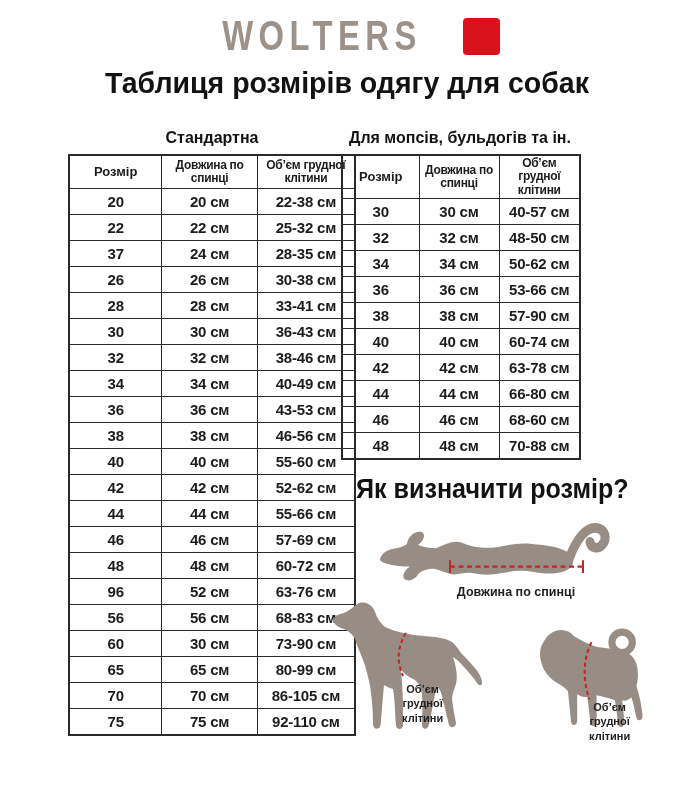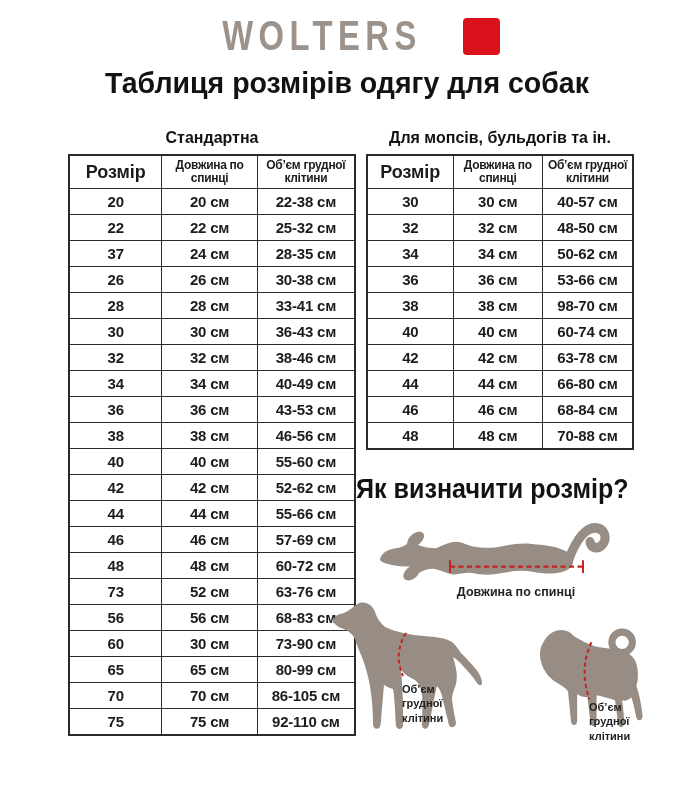--- a/index.html
+++ b/index.html
@@ -12,43 +12,43 @@
   .logo-text{font-weight:700;font-size:42px;line-height:1;color:#9c928a;
              letter-spacing:7px;transform:scaleX(0.78);white-space:nowrap;}
   .logo-square{width:37px;height:37px;background:#d8111a;border-radius:4px;flex:0 0 auto;}
   .main-title{position:absolute;top:66px;left:0;width:694px;text-align:center;
               font-weight:700;font-size:30px;color:#121212;transform:scaleX(0.95);
               white-space:nowrap;}
 
   
   .size-col{position:absolute;top:128px;}
   .col-standard{left:68px;width:288px;}
-  .col-pugs{left:366px;width:268px;}
+  .col-pugs{left:341px;width:238px;}
   .table-caption{text-align:center;font-weight:700;font-size:16.5px;color:#121212;
                  margin:0 0 7px 0;transform:scaleX(0.97);}
   table.size-table{border-collapse:collapse;width:100%;table-layout:fixed;
                    border:2px solid #2a2a2a;}
   .size-table th,.size-table td{border:1.6px solid #2a2a2a;text-align:center;
                    vertical-align:middle;color:#1c1c1c;font-weight:700;}
   .size-table th{font-size:12px;line-height:1.12;height:30px;padding:1px 1px;
                  letter-spacing:-0.3px;}
-  .size-table th.col-size{font-size:18px;letter-spacing:0;}
+  .size-table th.col-size{font-size:13px;letter-spacing:0;}
   .size-table td{font-size:15px;height:25px;padding:0;letter-spacing:-0.2px;}
 
   
   .guide-heading{position:absolute;left:356px;top:474px;font-size:27px;font-weight:700;
                  color:#121212;transform:scaleX(0.93);transform-origin:left center;
                  white-space:nowrap;}
   .svg-topview{position:absolute;left:372px;top:516px;}
   .back-label{position:absolute;left:396px;top:585px;width:240px;text-align:center;
               font-size:12.5px;font-weight:700;color:#222;}
   .svg-dog1{position:absolute;left:326px;top:600px;}
   .svg-dog2{position:absolute;left:524px;top:624px;}
   .chest-label{position:absolute;font-size:11px;font-weight:700;color:#222;line-height:1.3;}
-  .chest-label span{display:block;}
+  .chest-label span{display:block;text-align:center;}
   .chest-label-1{left:402px;top:682px;}
   .chest-label-2{left:589px;top:700px;}
 </style>
 </head>
 <body>
 
 <div class="page">
 
   <div class="logo-row">
     <span class="logo-text">WOLTERS</span>
@@ -158,21 +158,21 @@
             <td>57-69 см</td>
           </tr>
 
           <tr>
             <td>48</td>
             <td>48 см</td>
             <td>60-72 см</td>
           </tr>
 
           <tr>
-            <td>73</td>
+            <td>96</td>
             <td>52 см</td>
             <td>63-76 см</td>
           </tr>
 
           <tr>
             <td>56</td>
             <td>56 см</td>
             <td>68-83 см</td>
           </tr>
 
@@ -241,21 +241,21 @@
 
           <tr>
             <td>36</td>
             <td>36 см</td>
             <td>53-66 см</td>
           </tr>
 
           <tr>
             <td>38</td>
             <td>38 см</td>
-            <td>98-70 см</td>
+            <td>57-90 см</td>
           </tr>
 
           <tr>
             <td>40</td>
             <td>40 см</td>
             <td>60-74 см</td>
           </tr>
 
           <tr>
             <td>42</td>
@@ -265,21 +265,21 @@
 
           <tr>
             <td>44</td>
             <td>44 см</td>
             <td>66-80 см</td>
           </tr>
 
           <tr>
             <td>46</td>
             <td>46 см</td>
-            <td>68-84 см</td>
+            <td>68-60 см</td>
           </tr>
 
           <tr>
             <td>48</td>
             <td>48 см</td>
             <td>70-88 см</td>
           </tr>
         </tbody>
     </table>
   </div>

